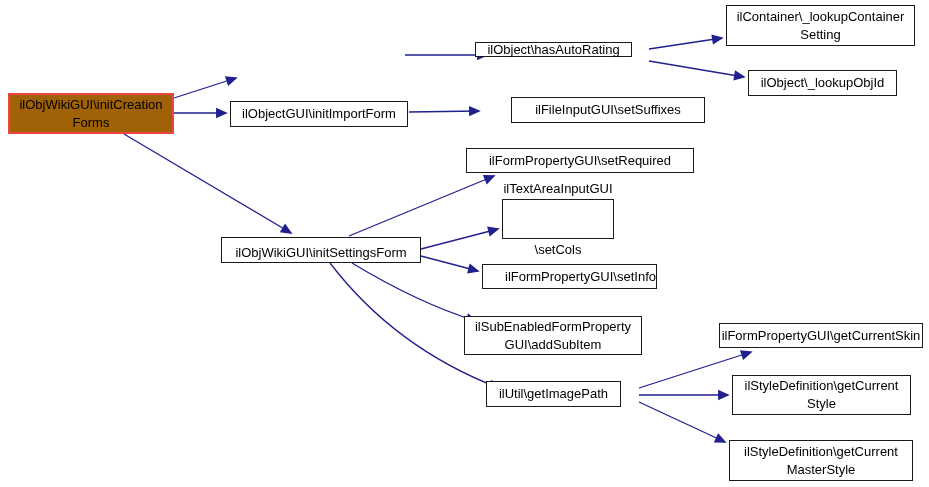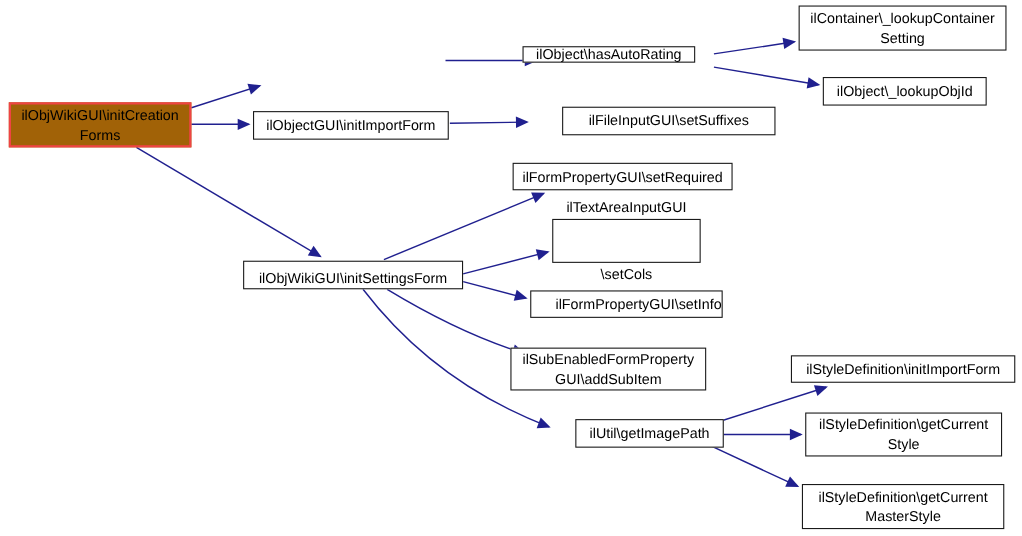--- a/index.html
+++ b/index.html
@@ -96,42 +96,42 @@
       <div class="node" style="left: 726px; top: 5px; width: 189px; height: 41px;">
         <span class="node-line">ilContainer\_lookupContainer</span>
         <span class="node-line">Setting</span>
       </div>
       <div class="node" style="left: 748px; top: 70px; width: 149px; height: 26px;">
         <span class="node-line">ilObject\_lookupObjId</span>
       </div>
       <div class="node" style="left: 483px; top: 97px; width: 194px; height: 26px; margin-left: 28px;">
         <span class="node-line">ilFileInputGUI\setSuffixes</span>
       </div>
-      <div class="node" style="left: 466px; top: 148px; width: 200px; height: 25px;">
+      <div class="node" style="left: 466px; top: 148px; width: 228px; height: 25px;">
         <span class="node-line">ilFormPropertyGUI\setRequired</span>
       </div>
-      <div class="node" style="left: 502px; top: 199px; width: 135px; height: 40px; gap: 43px;">
+      <div class="node" style="left: 502px; top: 199px; width: 112px; height: 40px; gap: 43px;">
         <span class="node-line">ilTextAreaInputGUI</span>
         <span class="node-line">\setCols</span>
       </div>
       <div class="node" style="left: 482px; top: 264px; width: 175px; height: 25px; align-items: flex-end;">
         <span class="node-line">ilFormPropertyGUI\setInfo</span>
       </div>
       <div class="node" style="left: 464px; top: 316px; width: 178px; height: 39px;">
         <span class="node-line">ilSubEnabledFormProperty</span>
         <span class="node-line">GUI\addSubItem</span>
       </div>
       <div class="node" style="left: 221px; top: 237px; width: 200px; height: 26px; justify-content: flex-end;">
         <span class="node-line">ilObjWikiGUI\initSettingsForm</span>
       </div>
-      <div class="node" style="left: 523px; top: 381px; width: 135px; height: 26px;">
+      <div class="node" style="left: 486px; top: 381px; width: 135px; height: 26px;">
         <span class="node-line">ilUtil\getImagePath</span>
       </div>
       <div class="node" style="left: 719px; top: 323px; width: 204px; height: 25px;">
-        <span class="node-line">ilStyleDefinition\initImportForm</span>
+        <span class="node-line">ilFormPropertyGUI\getCurrentSkin</span>
       </div>
       <div class="node" style="left: 732px; top: 375px; width: 179px; height: 40px;">
         <span class="node-line">ilStyleDefinition\getCurrent</span>
         <span class="node-line">Style</span>
       </div>
       <div class="node" style="left: 729px; top: 440px; width: 184px; height: 41px;">
         <span class="node-line">ilStyleDefinition\getCurrent</span>
         <span class="node-line">MasterStyle</span>
       </div>
     </div>

